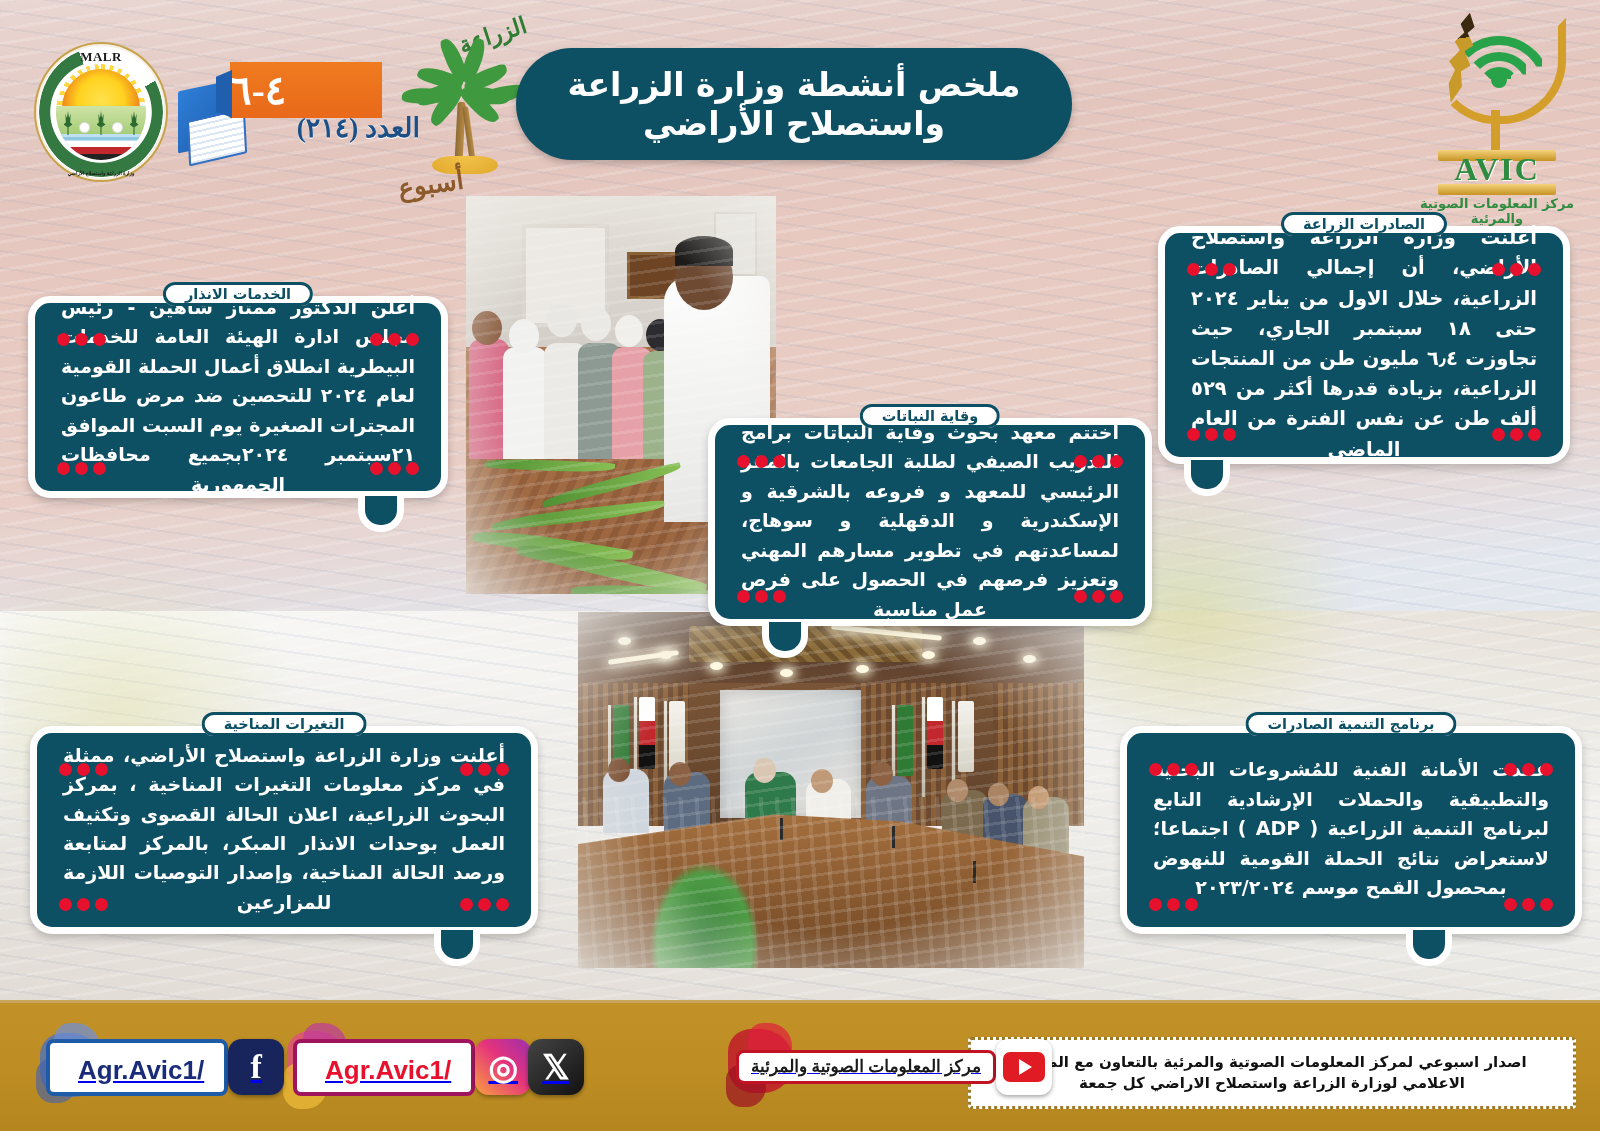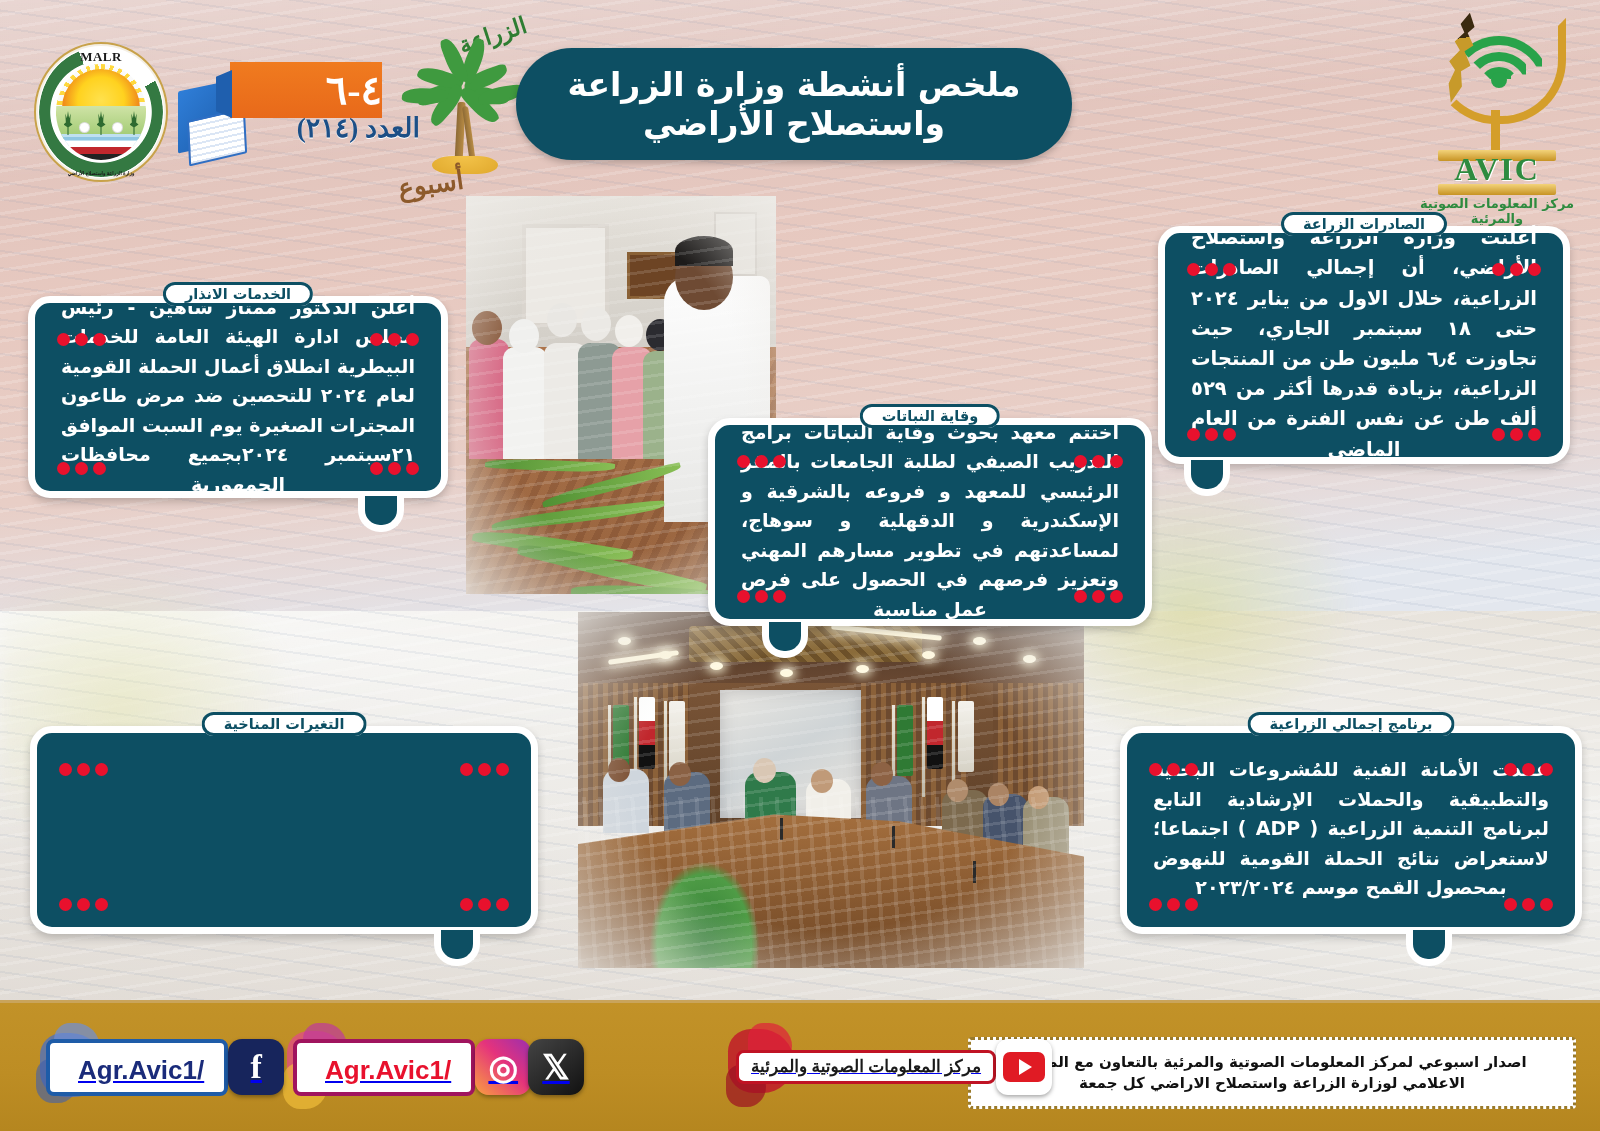--- a/index.html
+++ b/index.html
@@ -120,21 +120,21 @@
     border-radius: 2px;
   }
   .issue-book-w {
     position:absolute; left: 12px; top: 34px; width: 58px; height: 46px;
     background: repeating-linear-gradient(#fff 0 4px, #dbe6f5 4px 6px);
     border: 2px solid #2f6fc4; transform: skewY(-10deg) rotate(-3deg); border-radius: 2px;
   }
   .issue-orange {
     position: absolute; left: 54px; top: 0; width: 152px; height: 56px;
     background: linear-gradient(#f07b1f, #e8691a);
-    display:flex; align-items:center; justify-content:flex-start;
+    display:flex; align-items:center; justify-content:flex-end;
   }
   .issue-orange::before {
     content:""; position:absolute; left:-14px; top:8px; width:16px; height:48px;
     background:#1f5fae; clip-path: polygon(0 14%, 100% 0, 100% 100%, 0 86%);
   }
   .issue-orange span { font: 700 40px "Liberation Serif", serif; color: #fff; letter-spacing: 1px; }
   .issue-num {
     position:absolute; right: 6px; top: 50px; font: 700 27px "Liberation Serif", serif;
     color: #1c4f86; white-space: nowrap; text-shadow: 0 1px 0 #fff;
   }
@@ -649,25 +649,26 @@
     <div class="dots bl">
         <i></i>
         <i></i>
         <i></i>
       </div>
     <div class="dots br">
         <i></i>
         <i></i>
         <i></i>
       </div>
+    <div class="card-text">أعلنت وزارة الزراعة واستصلاح الأراضي، ممثلة في مركز معلومات التغيرات المناخية ، بمركز البحوث الزراعية، اعلان الحالة القصوى وتكثيف العمل بوحدات الانذار المبكر، بالمركز لمتابعة ورصد الحالة المناخية، وإصدار التوصيات اللازمة للمزارعين</div>
   </div>
 </div>
 
 <div class="card" id="card-adp">
-  <div class="card-tag">برنامج إجمالي الزراعية</div>
+  <div class="card-tag">برنامج التنمية الصادرات</div>
   <div class="card-tail"></div>
   <div class="card-body">
     <div class="dots tl">
         <i></i>
         <i></i>
         <i></i>
       </div>
     <div class="dots tr">
         <i></i>
         <i></i>

